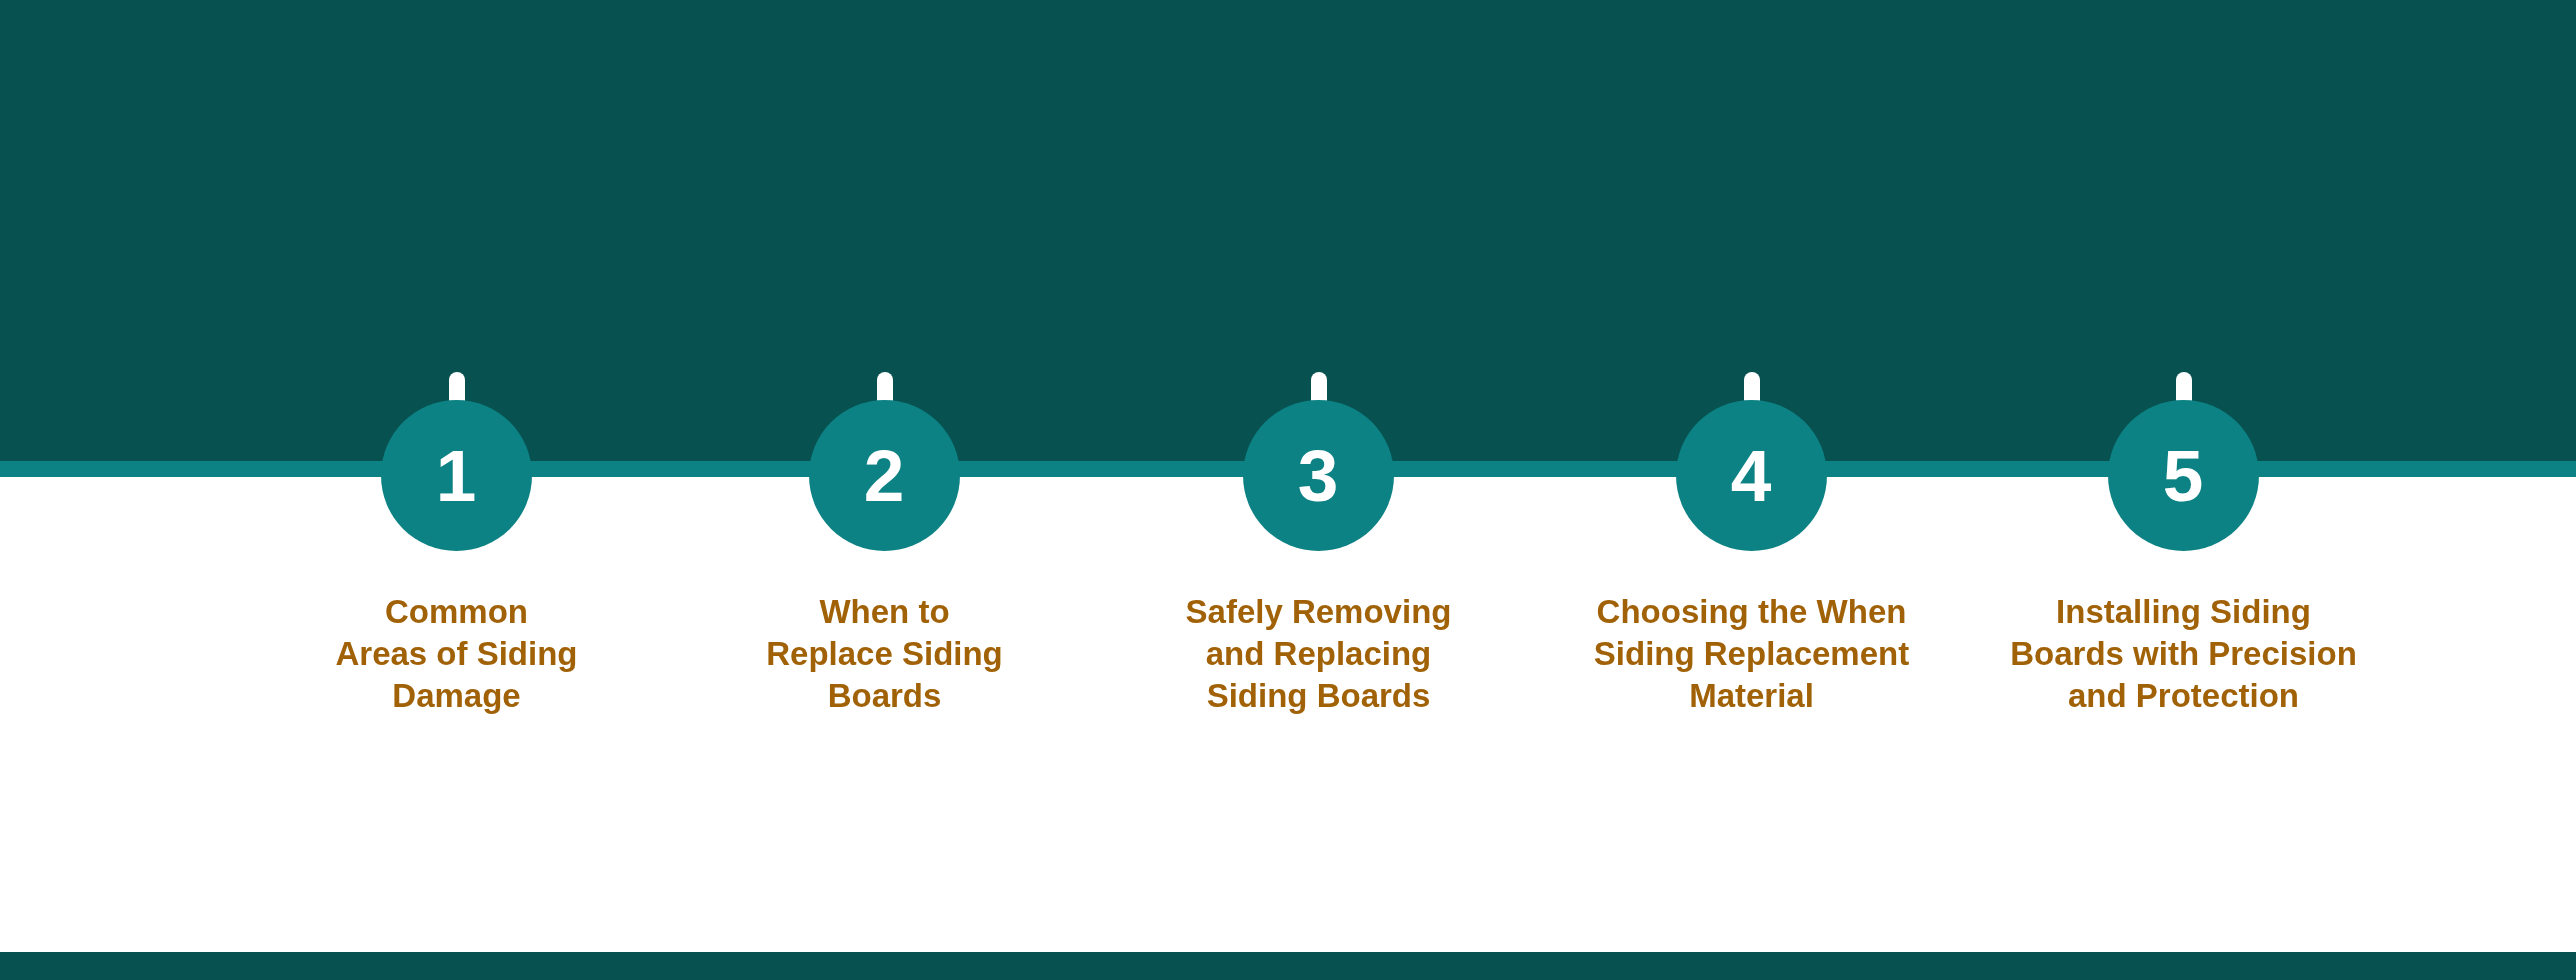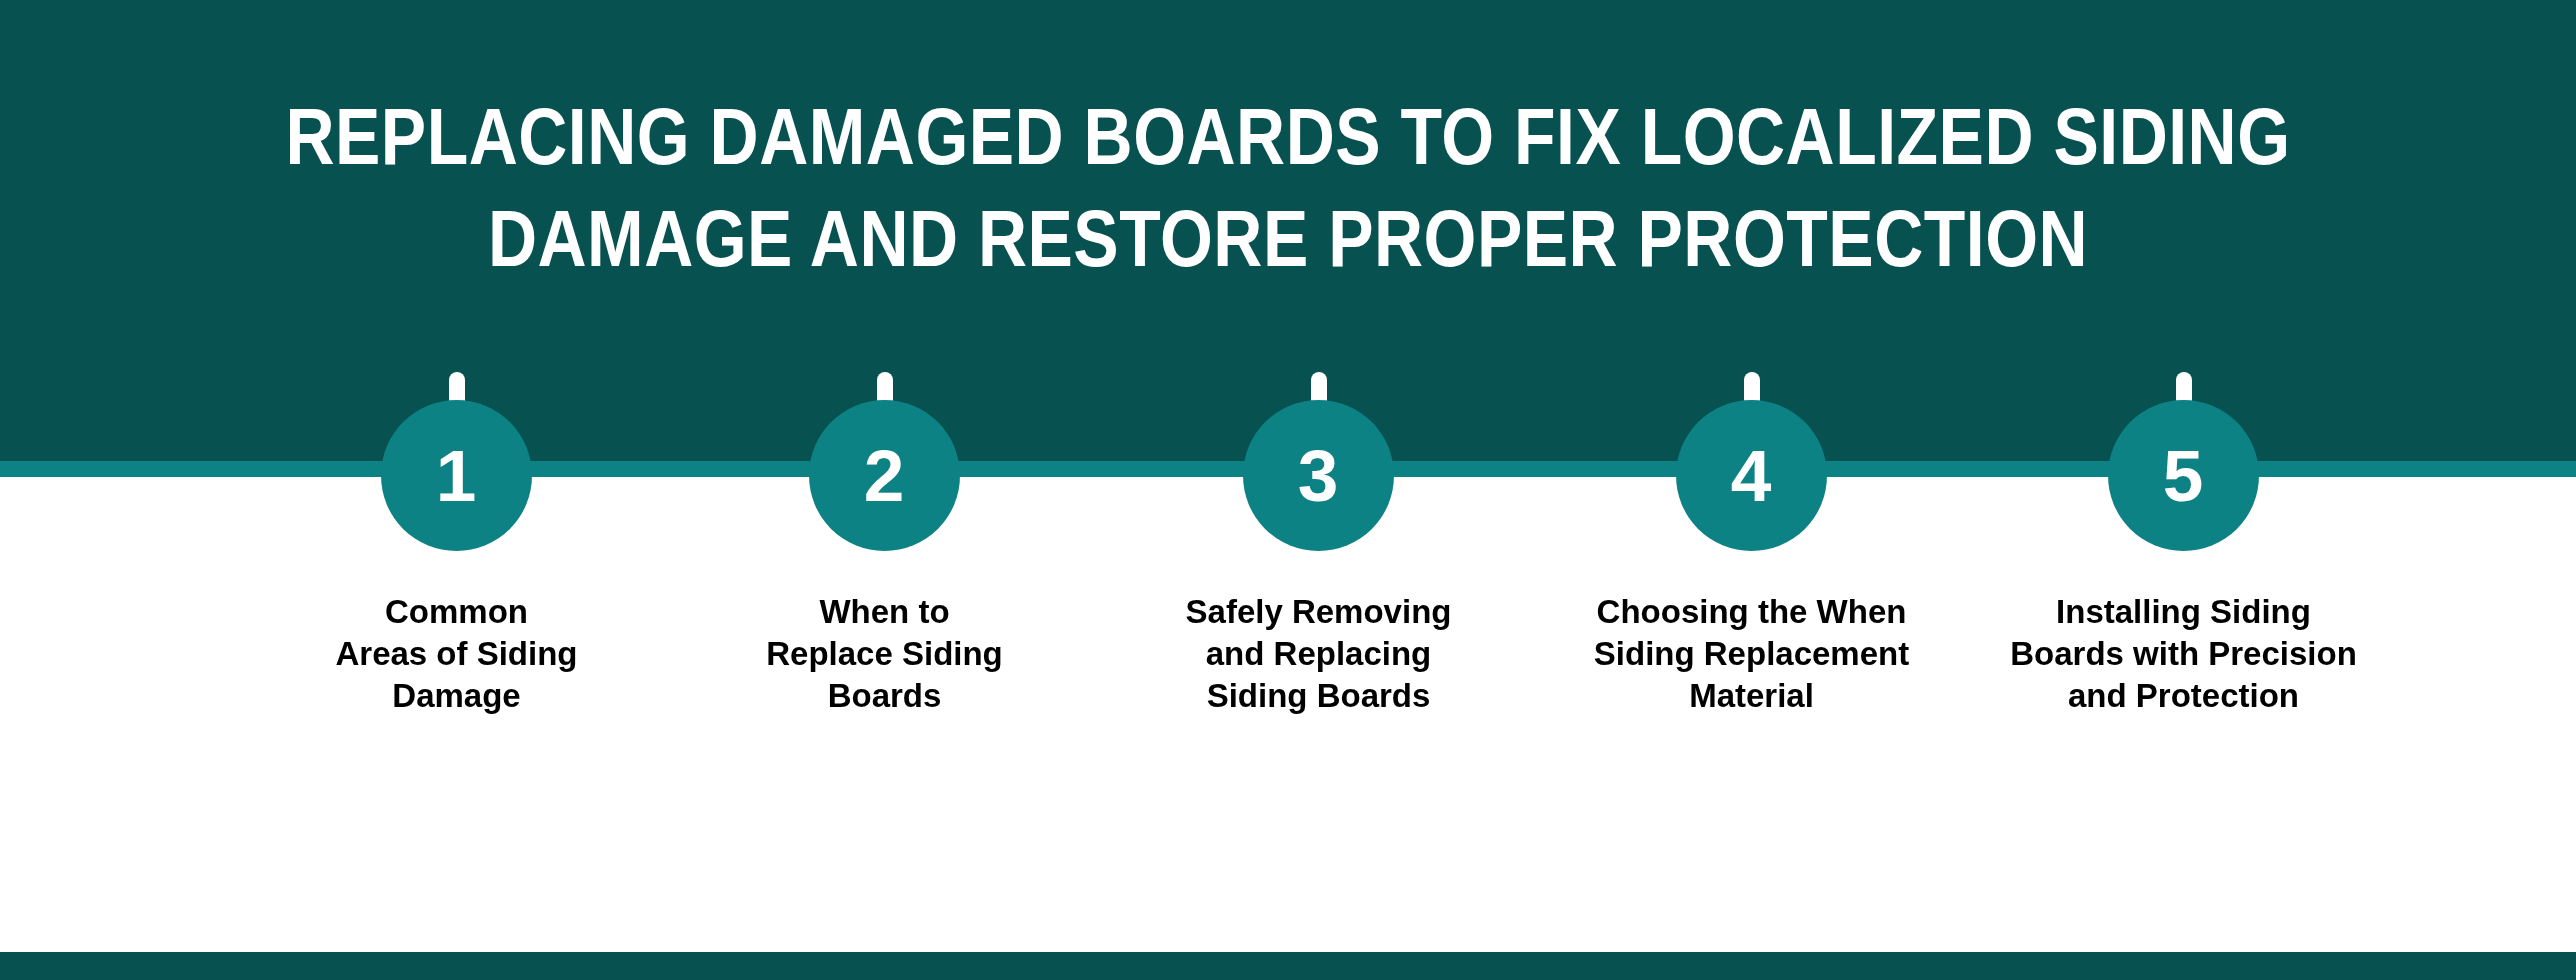--- a/index.html
+++ b/index.html
@@ -127,21 +127,21 @@
     line-height: 73px;
     letter-spacing: 0px;
     user-select: none;
   }
 
   .step-caption {
     position: absolute;
     left: 0;
     top: 591px;
     width: 355px;
-    color: #000000;
+    color: #a16207;
     font-family: "Liberation Sans", "DejaVu Sans", sans-serif;
     font-weight: 700;
     font-size: 33px;
     line-height: 42px;
     text-align: center;
     white-space: pre-line;
   }
 
   
   .footer-band {
@@ -154,24 +154,20 @@
     z-index: 7;
   }
 </style>
 </head>
 <body>
 
 <div class="infographic">
 
   <div class="header-band"></div>
 
-  <div class="title-wrap">
-    <span class="title-line">REPLACING DAMAGED BOARDS TO FIX LOCALIZED SIDING</span>
-    <span class="title-line">DAMAGE AND RESTORE PROPER PROTECTION</span>
-  </div>
 
   <div class="accent-rule"></div>
 
   <div class="steps">
 
     <div class="step" style="left:456px;">
       <div class="step-marker">
         <div class="step-stem"></div>
         <div class="step-circle">
           <span class="step-number">1</span>

